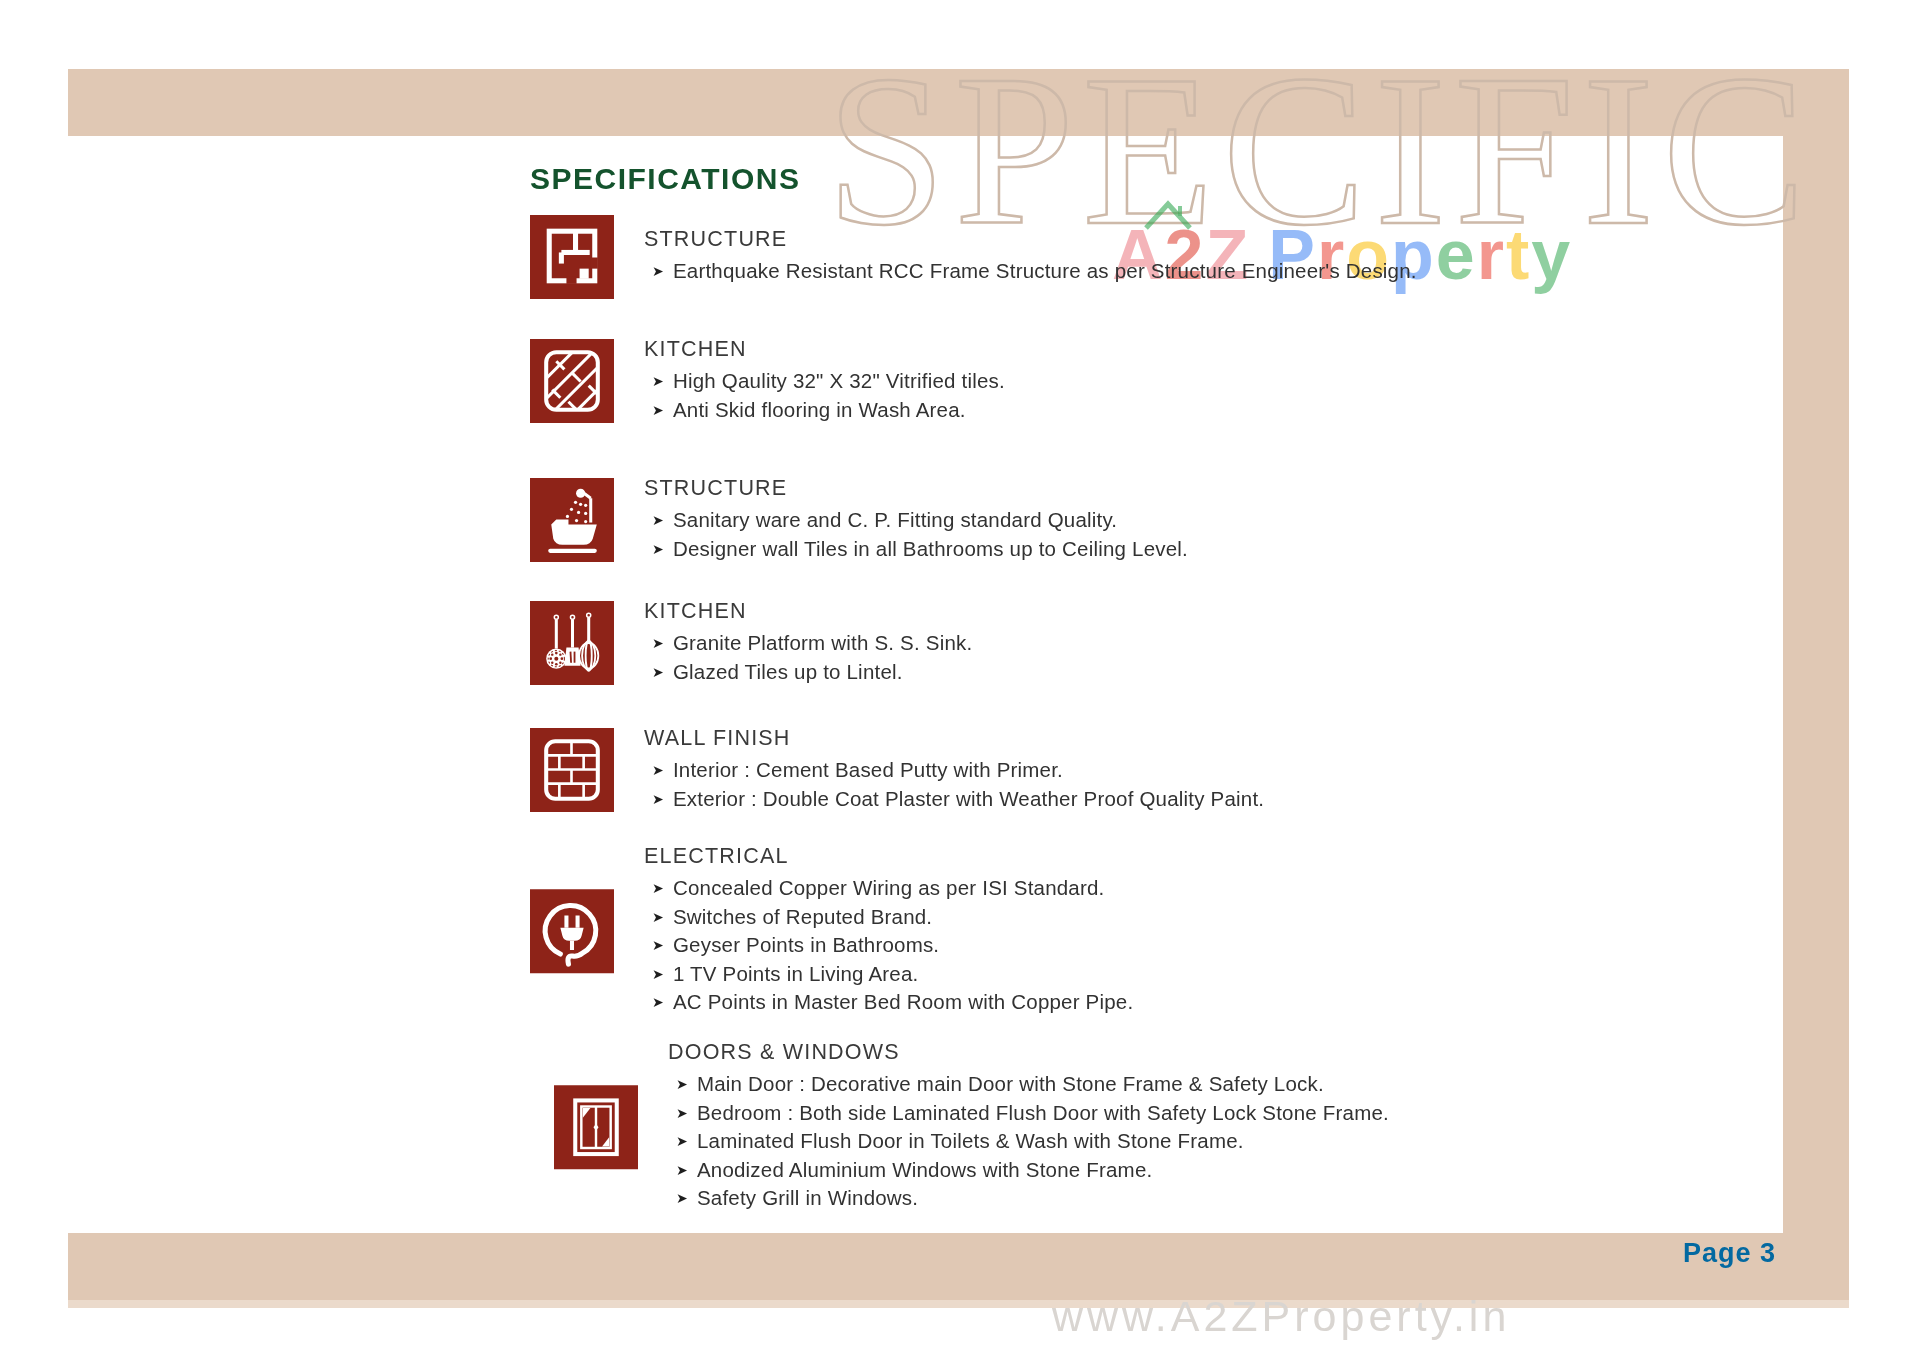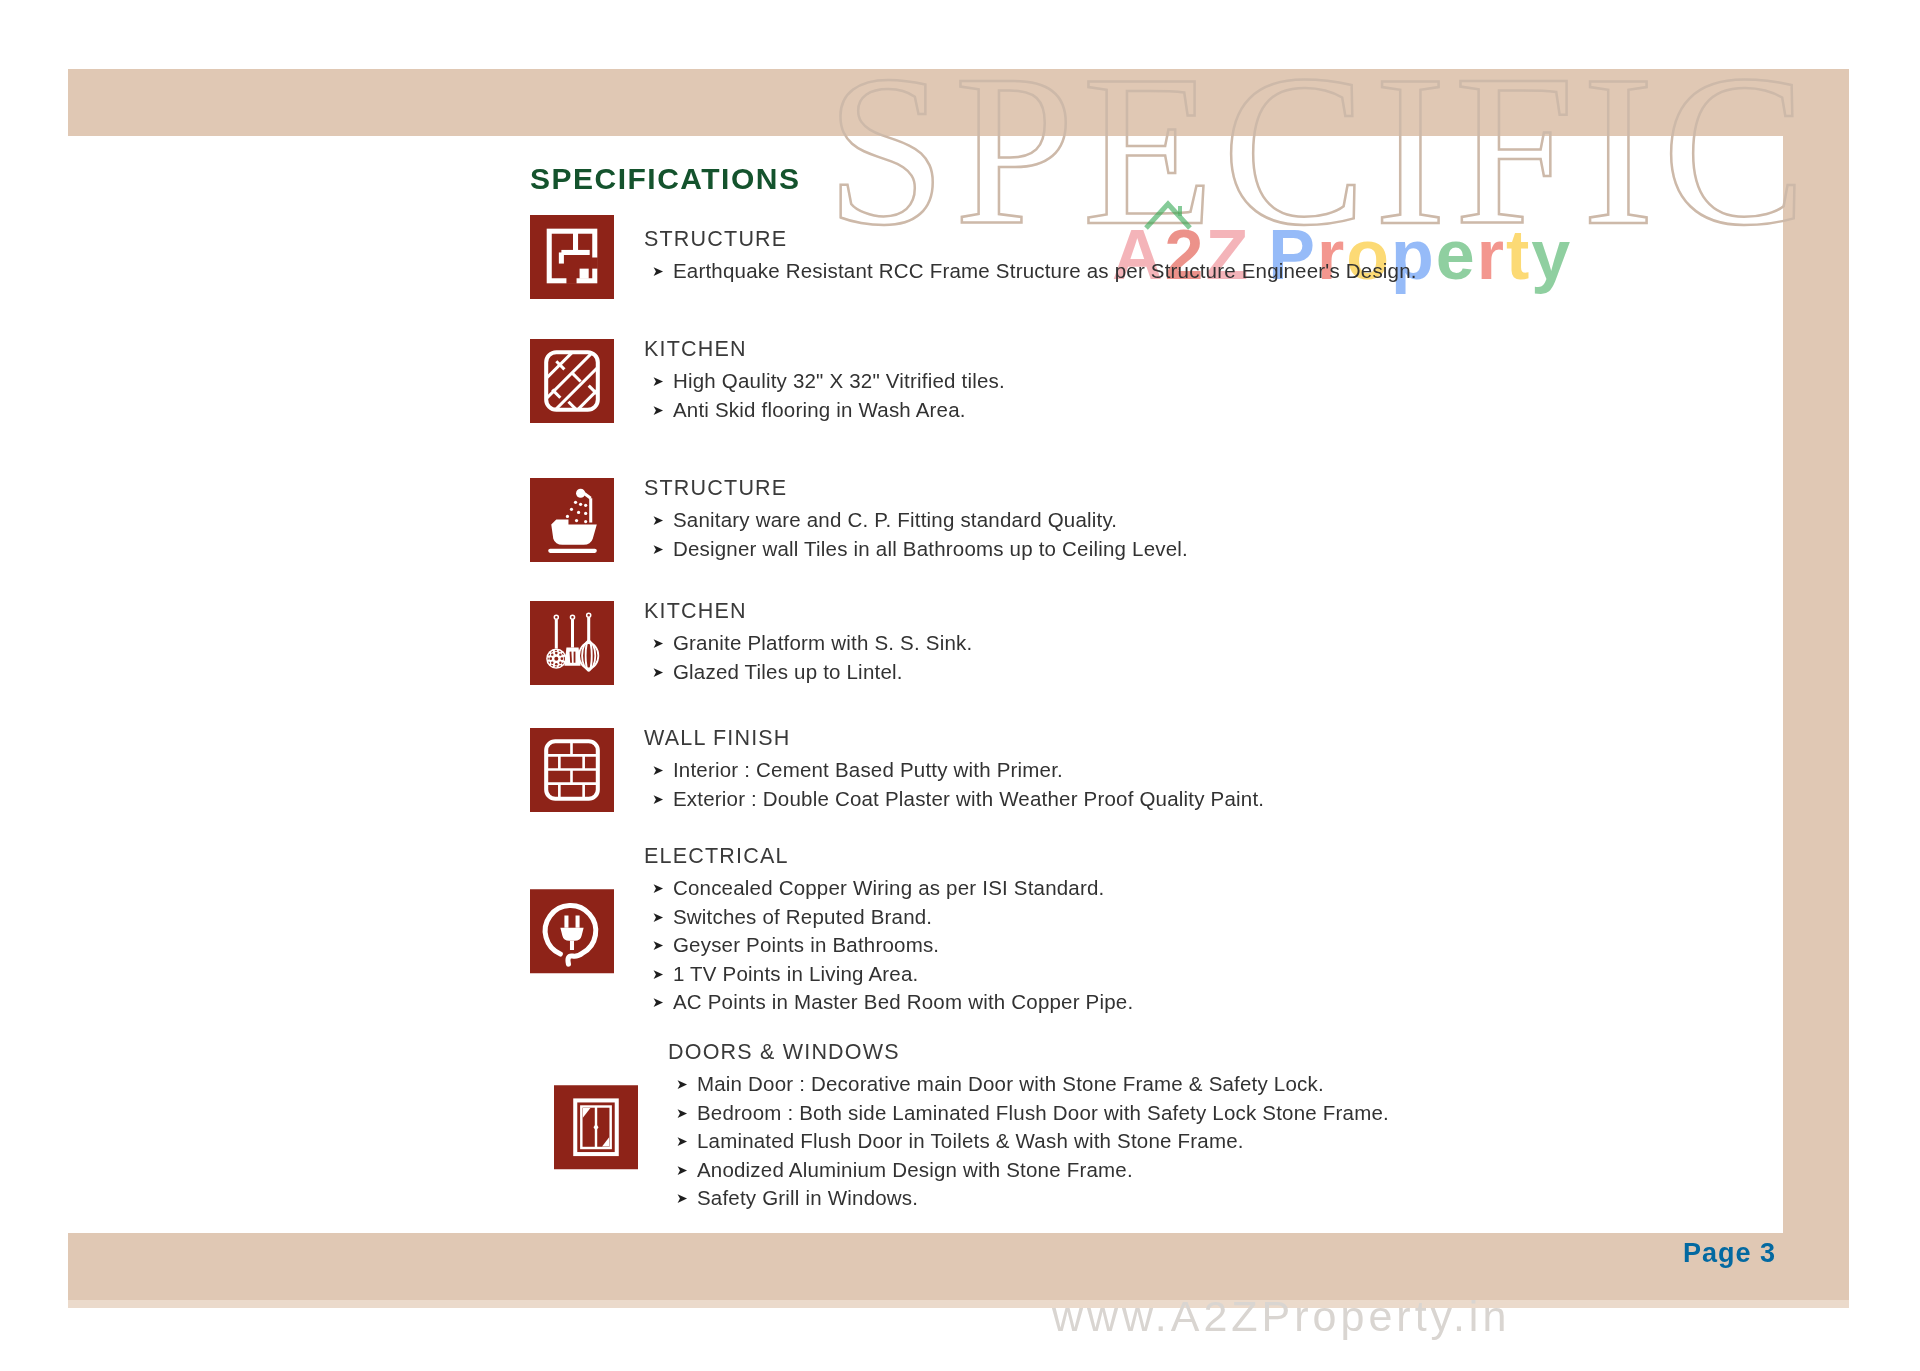--- a/index.html
+++ b/index.html
@@ -222,21 +222,21 @@
       <line x1="41.5" y1="21" x2="41.5" y2="62" stroke="#fff" stroke-width="2.4"></line>
       <polygon points="28.5,22.5 36,22.5 28.5,32" fill="#fff"></polygon>
       <polygon points="54.5,60.5 47.5,60.5 54.5,51.5" fill="#fff"></polygon>
       <polygon points="41.5,38 44,41.5 41.5,45 39,41.5" fill="#fff"></polygon>
     </svg>
     <div class="sec-text">
       <div class="sec-title">DOORS &amp; WINDOWS</div>
       <div class="bullet"><span class="mk">➤</span><span>Main Door : Decorative main Door with Stone Frame &amp; Safety Lock.</span></div>
       <div class="bullet"><span class="mk">➤</span><span>Bedroom : Both side Laminated Flush Door with Safety Lock Stone Frame.</span></div>
       <div class="bullet"><span class="mk">➤</span><span>Laminated Flush Door in Toilets &amp; Wash with Stone Frame.</span></div>
-      <div class="bullet"><span class="mk">➤</span><span>Anodized Aluminium Design with Stone Frame.</span></div>
+      <div class="bullet"><span class="mk">➤</span><span>Anodized Aluminium Windows with Stone Frame.</span></div>
       <div class="bullet"><span class="mk">➤</span><span>Safety Grill in Windows.</span></div>
     </div>
   </div>
 
   <div class="page-num">Page 3</div>
   <div class="wm-site">www.A2ZProperty.in</div>
 
 </div>
 
 </body></html>

